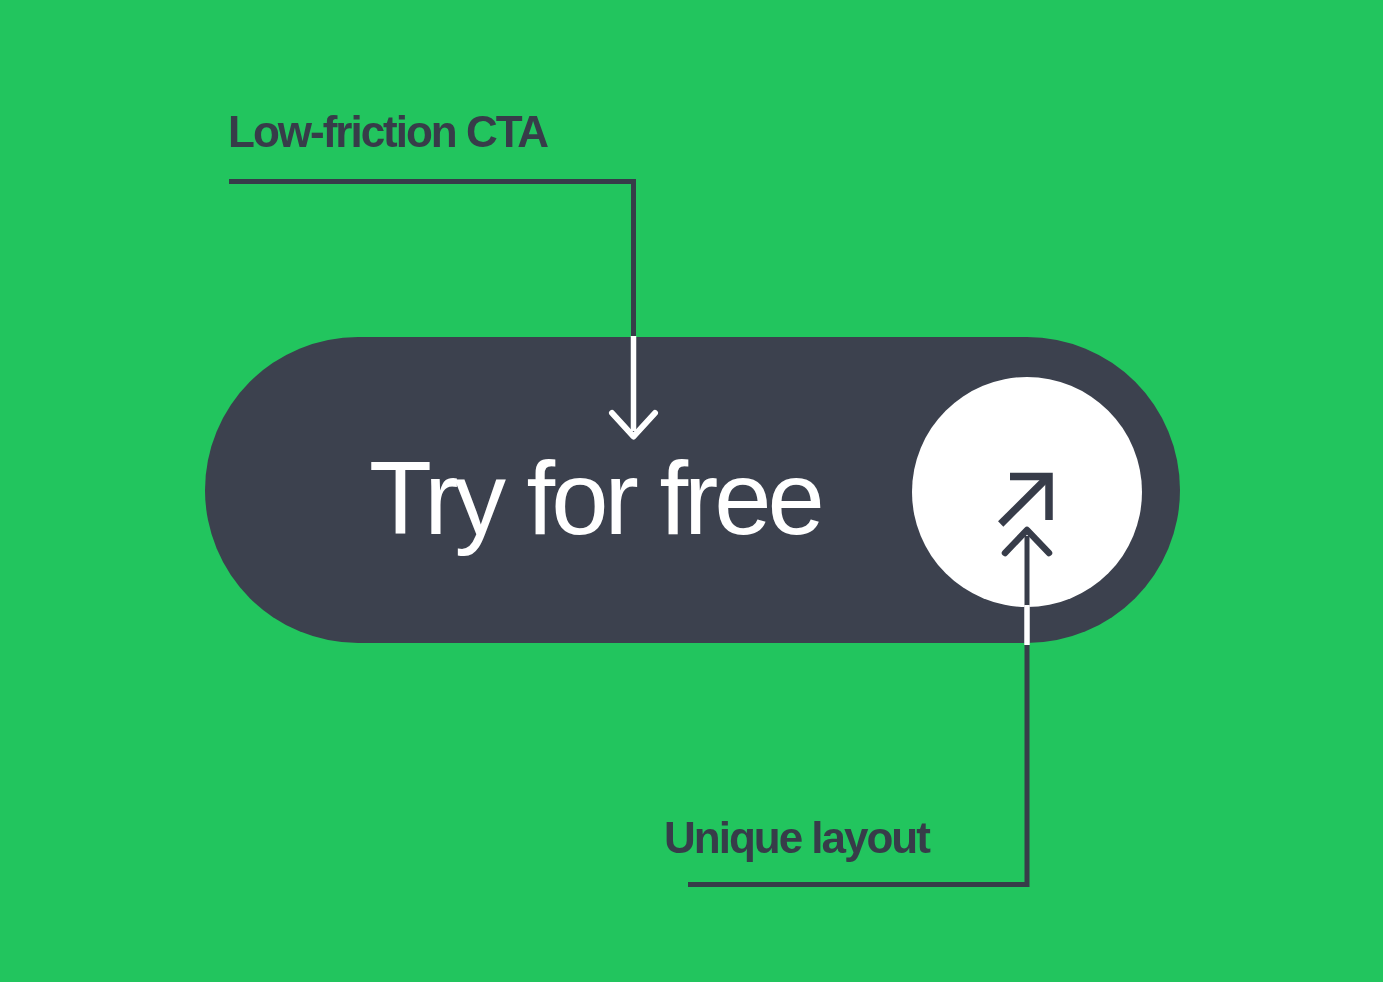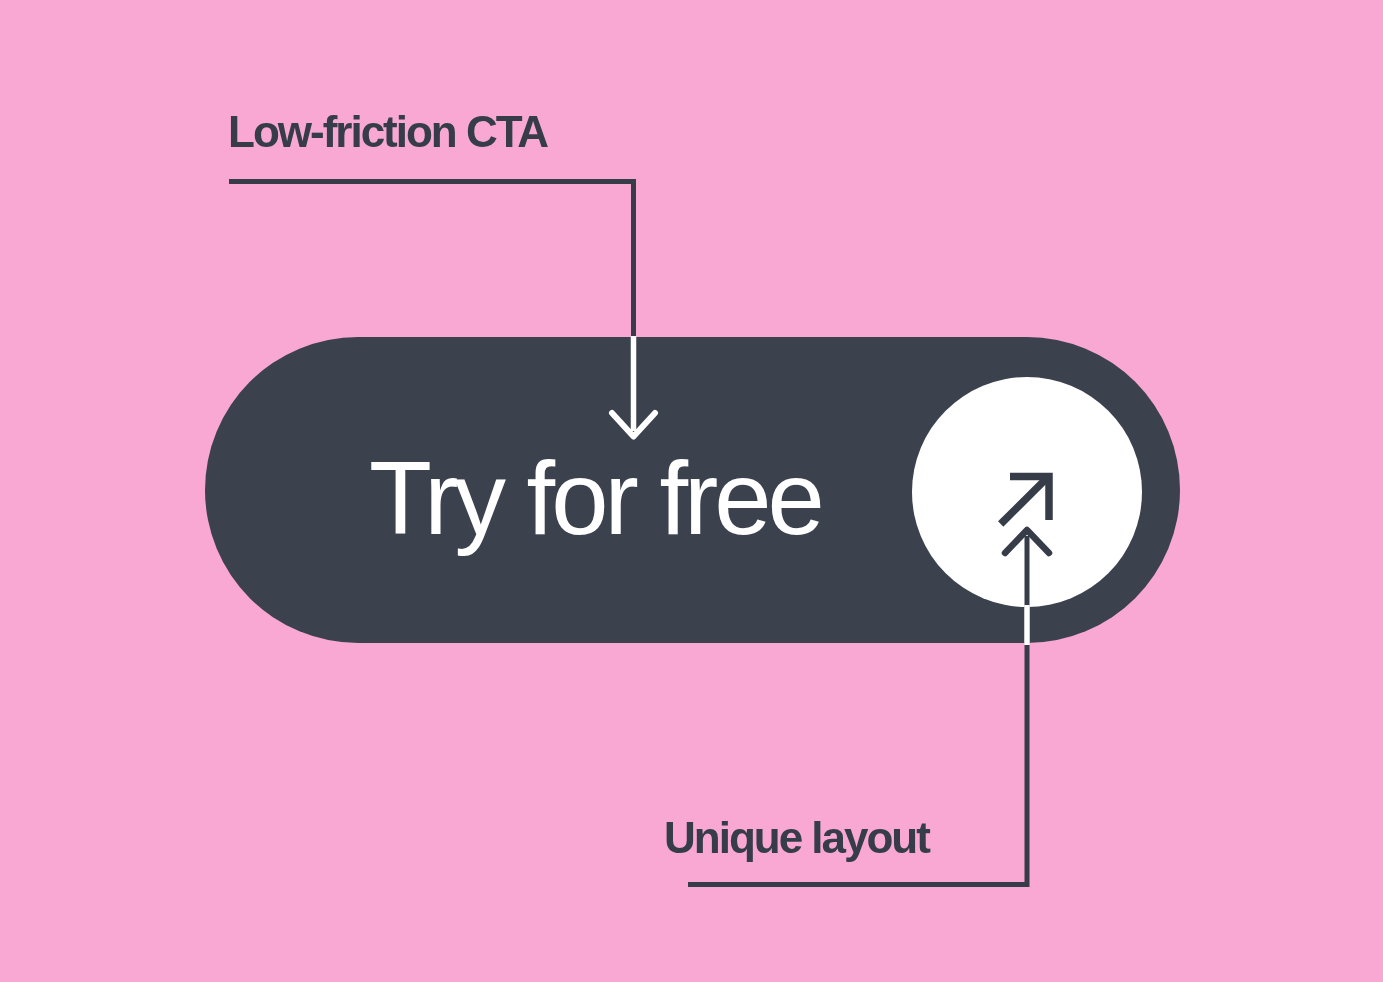--- a/index.html
+++ b/index.html
@@ -5,21 +5,21 @@
   html, body {
     margin: 0;
     padding: 0;
     background: #ffffff;
     font-family: "Liberation Sans", sans-serif;
   }
   .canvas {
     position: relative;
     width: 1383px;
     height: 982px;
-    background: #f9a8d4;
+    background: #22c55e;
     overflow: hidden;
   }
   .label {
     position: absolute;
     font-weight: 700;
     font-size: 44px;
     line-height: 1.0;
     letter-spacing: -2px;
     color: #373C49;
     white-space: nowrap;

